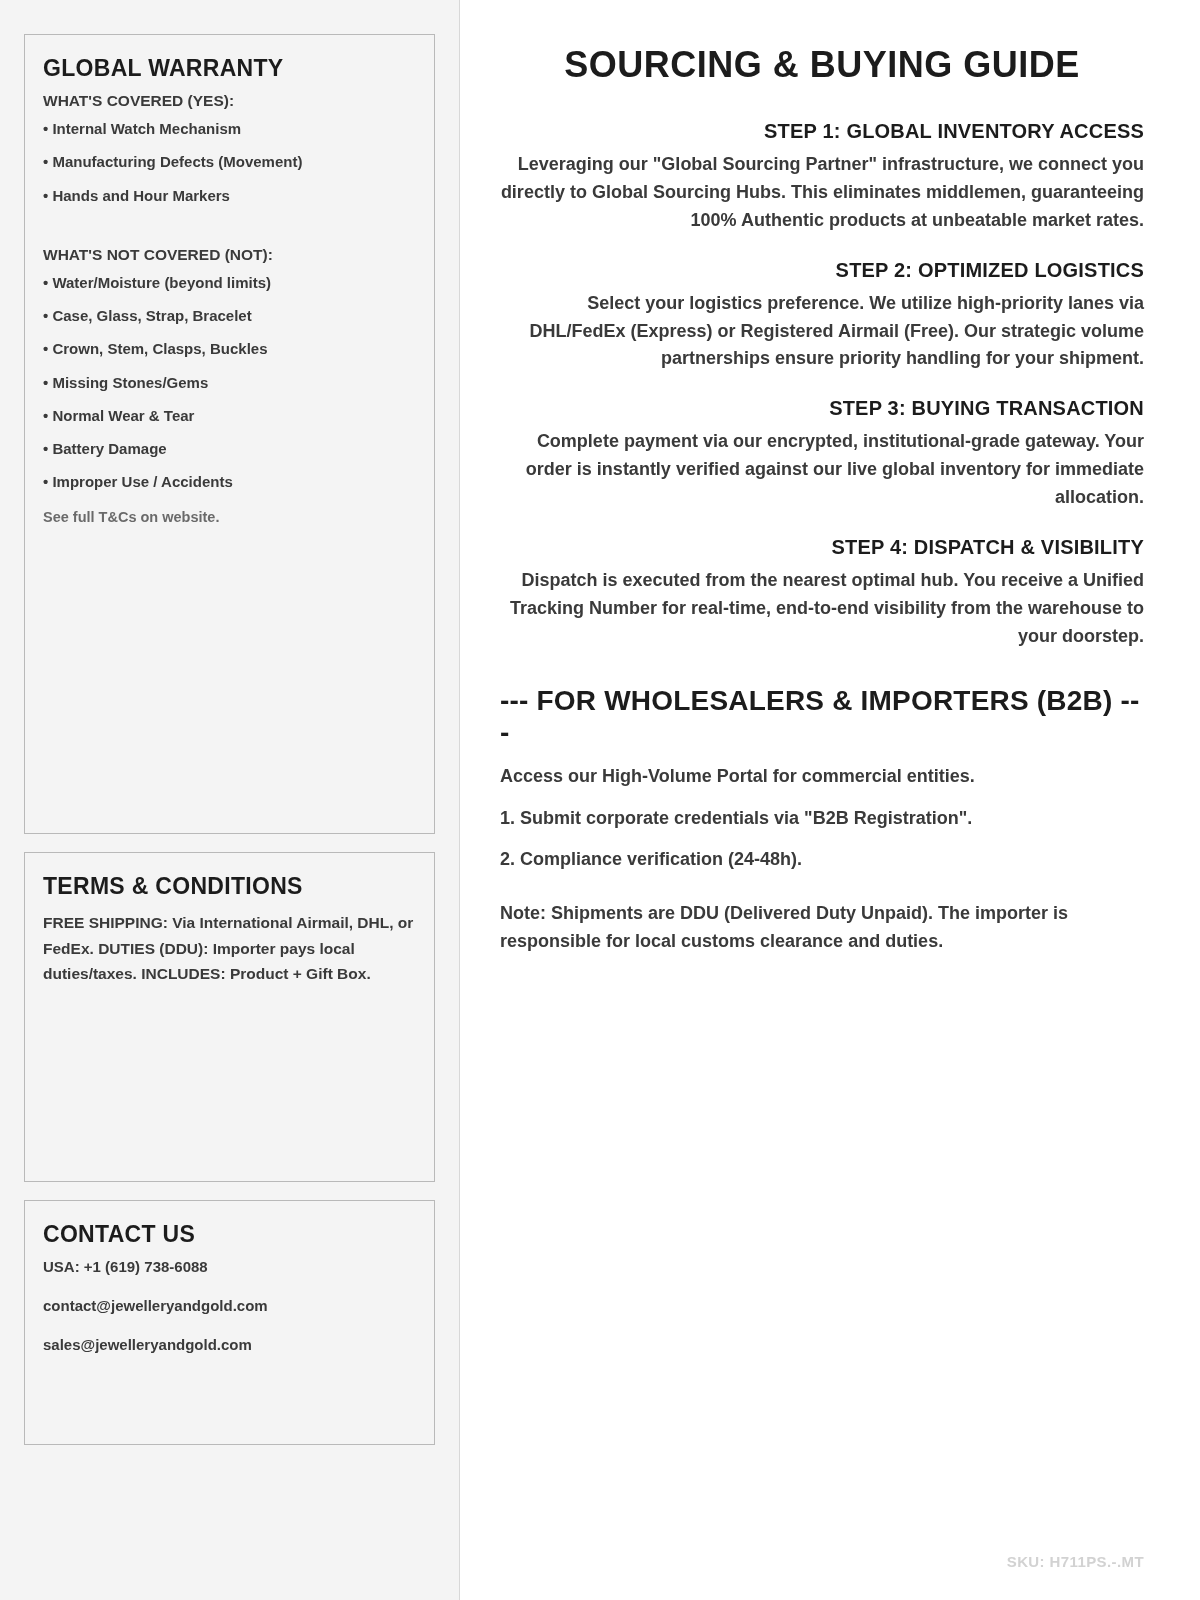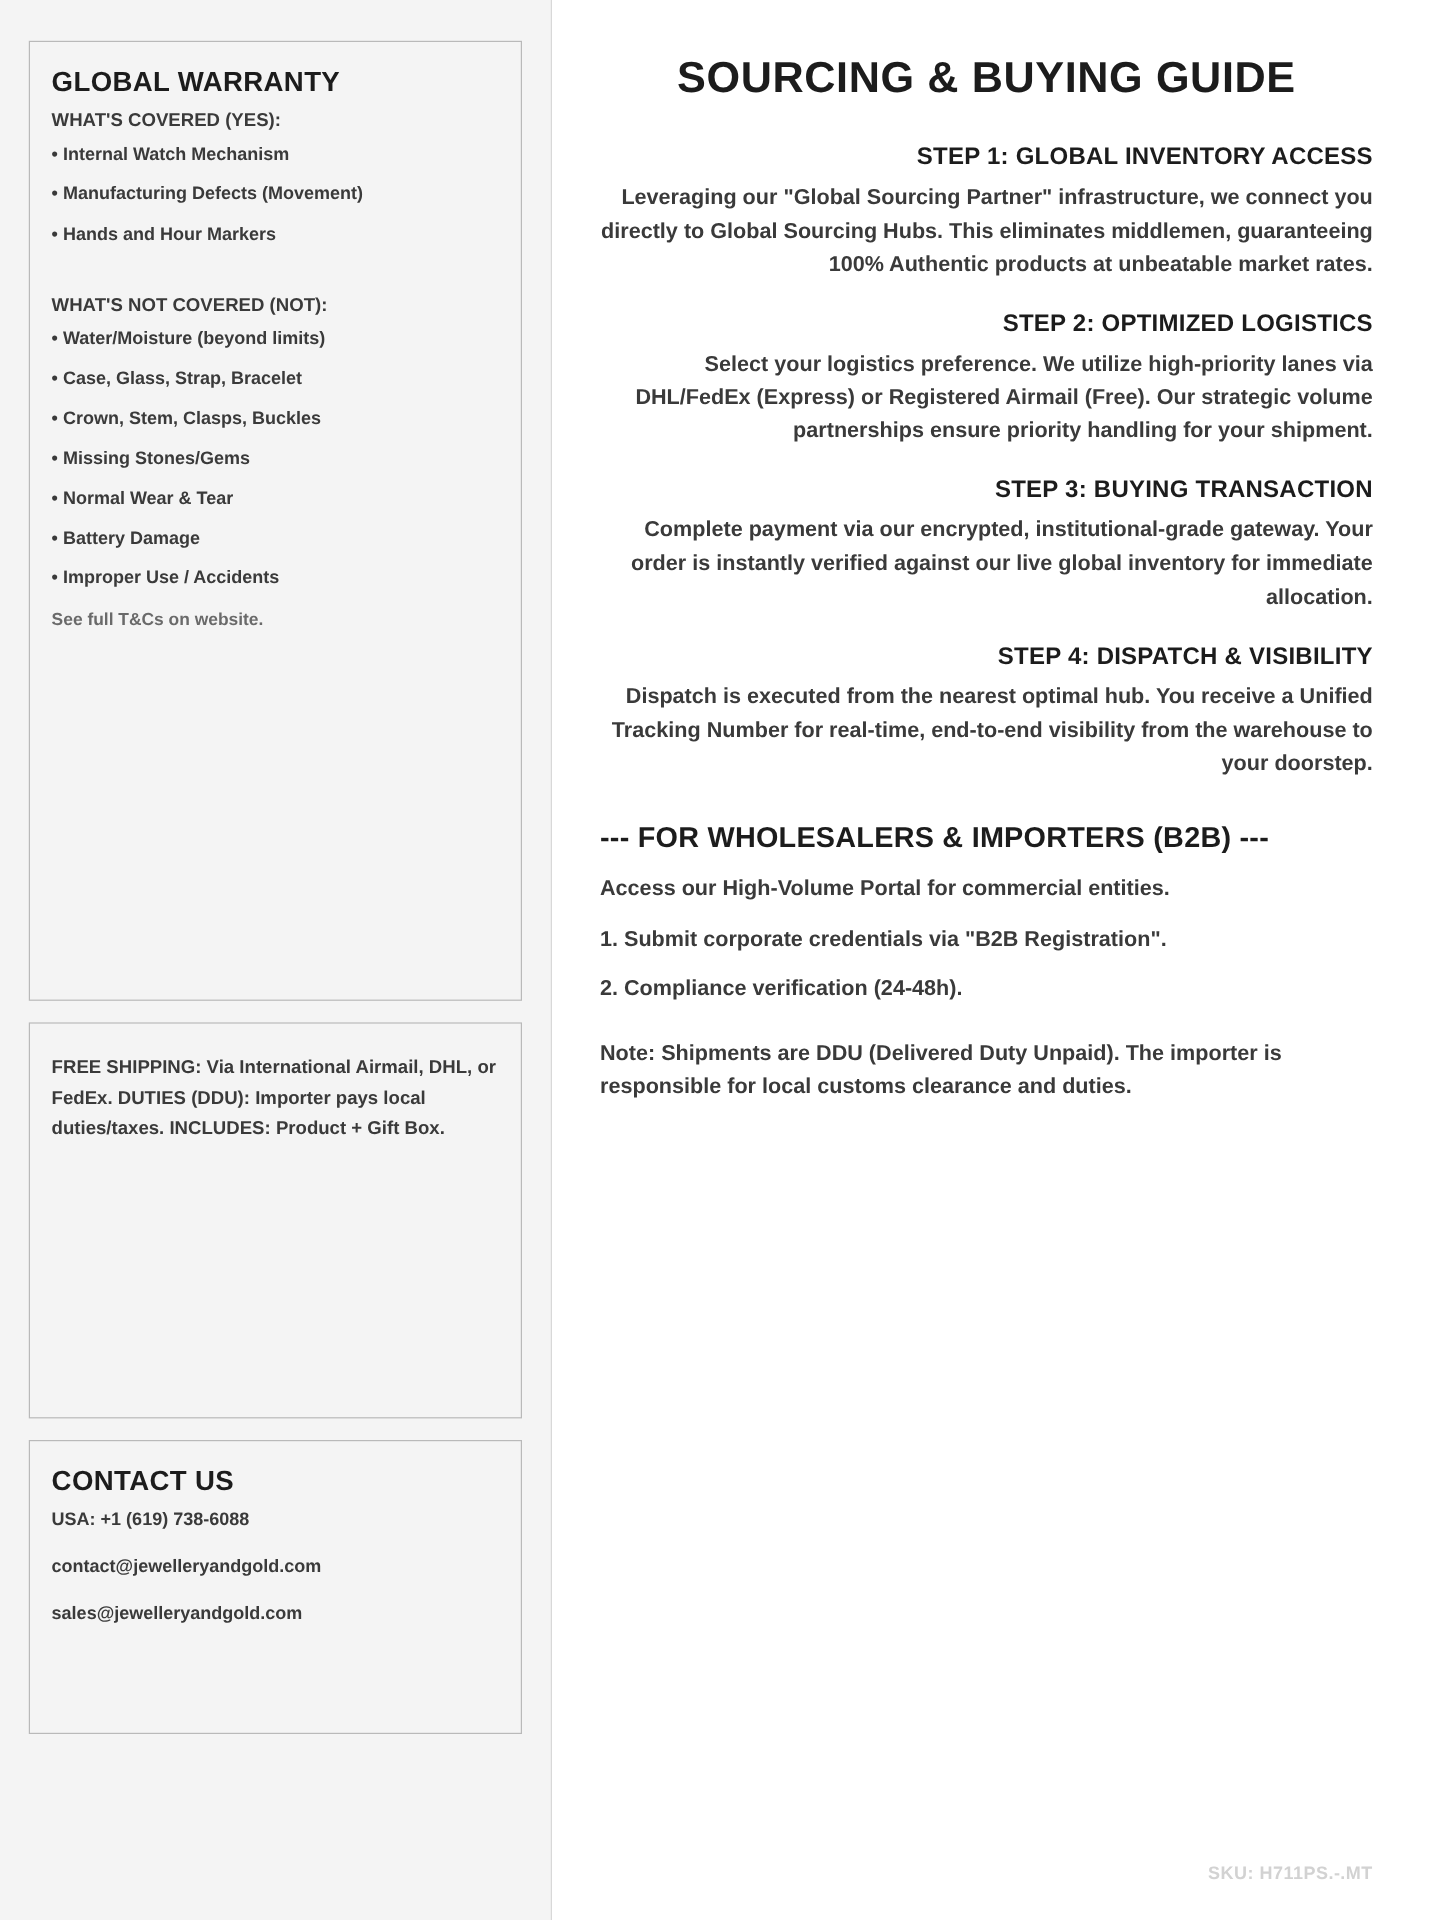--- a/index.html
+++ b/index.html
@@ -117,21 +117,21 @@
     letter-spacing: 0.2px;
   }
   .step-body {
     font-size: 18px;
     font-weight: bold;
     color: #3a3a3a;
     line-height: 1.55;
     margin: 0;
   }
   .b2b-head {
-    font-size: 24px;
+    font-size: 28px;
     font-weight: bold;
     color: #1c1c1c;
     margin: 34px 0 14px 0;
     letter-spacing: 0.2px;
   }
   .b2b-line {
     font-size: 18px;
     font-weight: bold;
     color: #3a3a3a;
     line-height: 1.55;
@@ -173,20 +173,21 @@
       <div class="bullet">• Case, Glass, Strap, Bracelet</div>
       <div class="bullet">• Crown, Stem, Clasps, Buckles</div>
       <div class="bullet">• Missing Stones/Gems</div>
       <div class="bullet">• Normal Wear &amp; Tear</div>
       <div class="bullet">• Battery Damage</div>
       <div class="bullet">• Improper Use / Accidents</div>
       <div class="note-line">See full T&amp;Cs on website.</div>
     </div>
 
     <div class="panel panel-terms">
+      <div class="panel-title">TERMS &amp; CONDITIONS</div>
       <div class="terms-body">FREE SHIPPING: Via International Airmail, DHL, or FedEx.  DUTIES (DDU): Importer pays local duties/taxes.  INCLUDES: Product + Gift Box.</div>
     </div>
 
     <div class="panel panel-contact">
       <div class="panel-title">CONTACT US</div>
       <div class="contact-line first">USA: +1 (619) 738-6088</div>
       <div class="contact-line">contact@jewelleryandgold.com</div>
       <div class="contact-line">sales@jewelleryandgold.com</div>
     </div>
 

